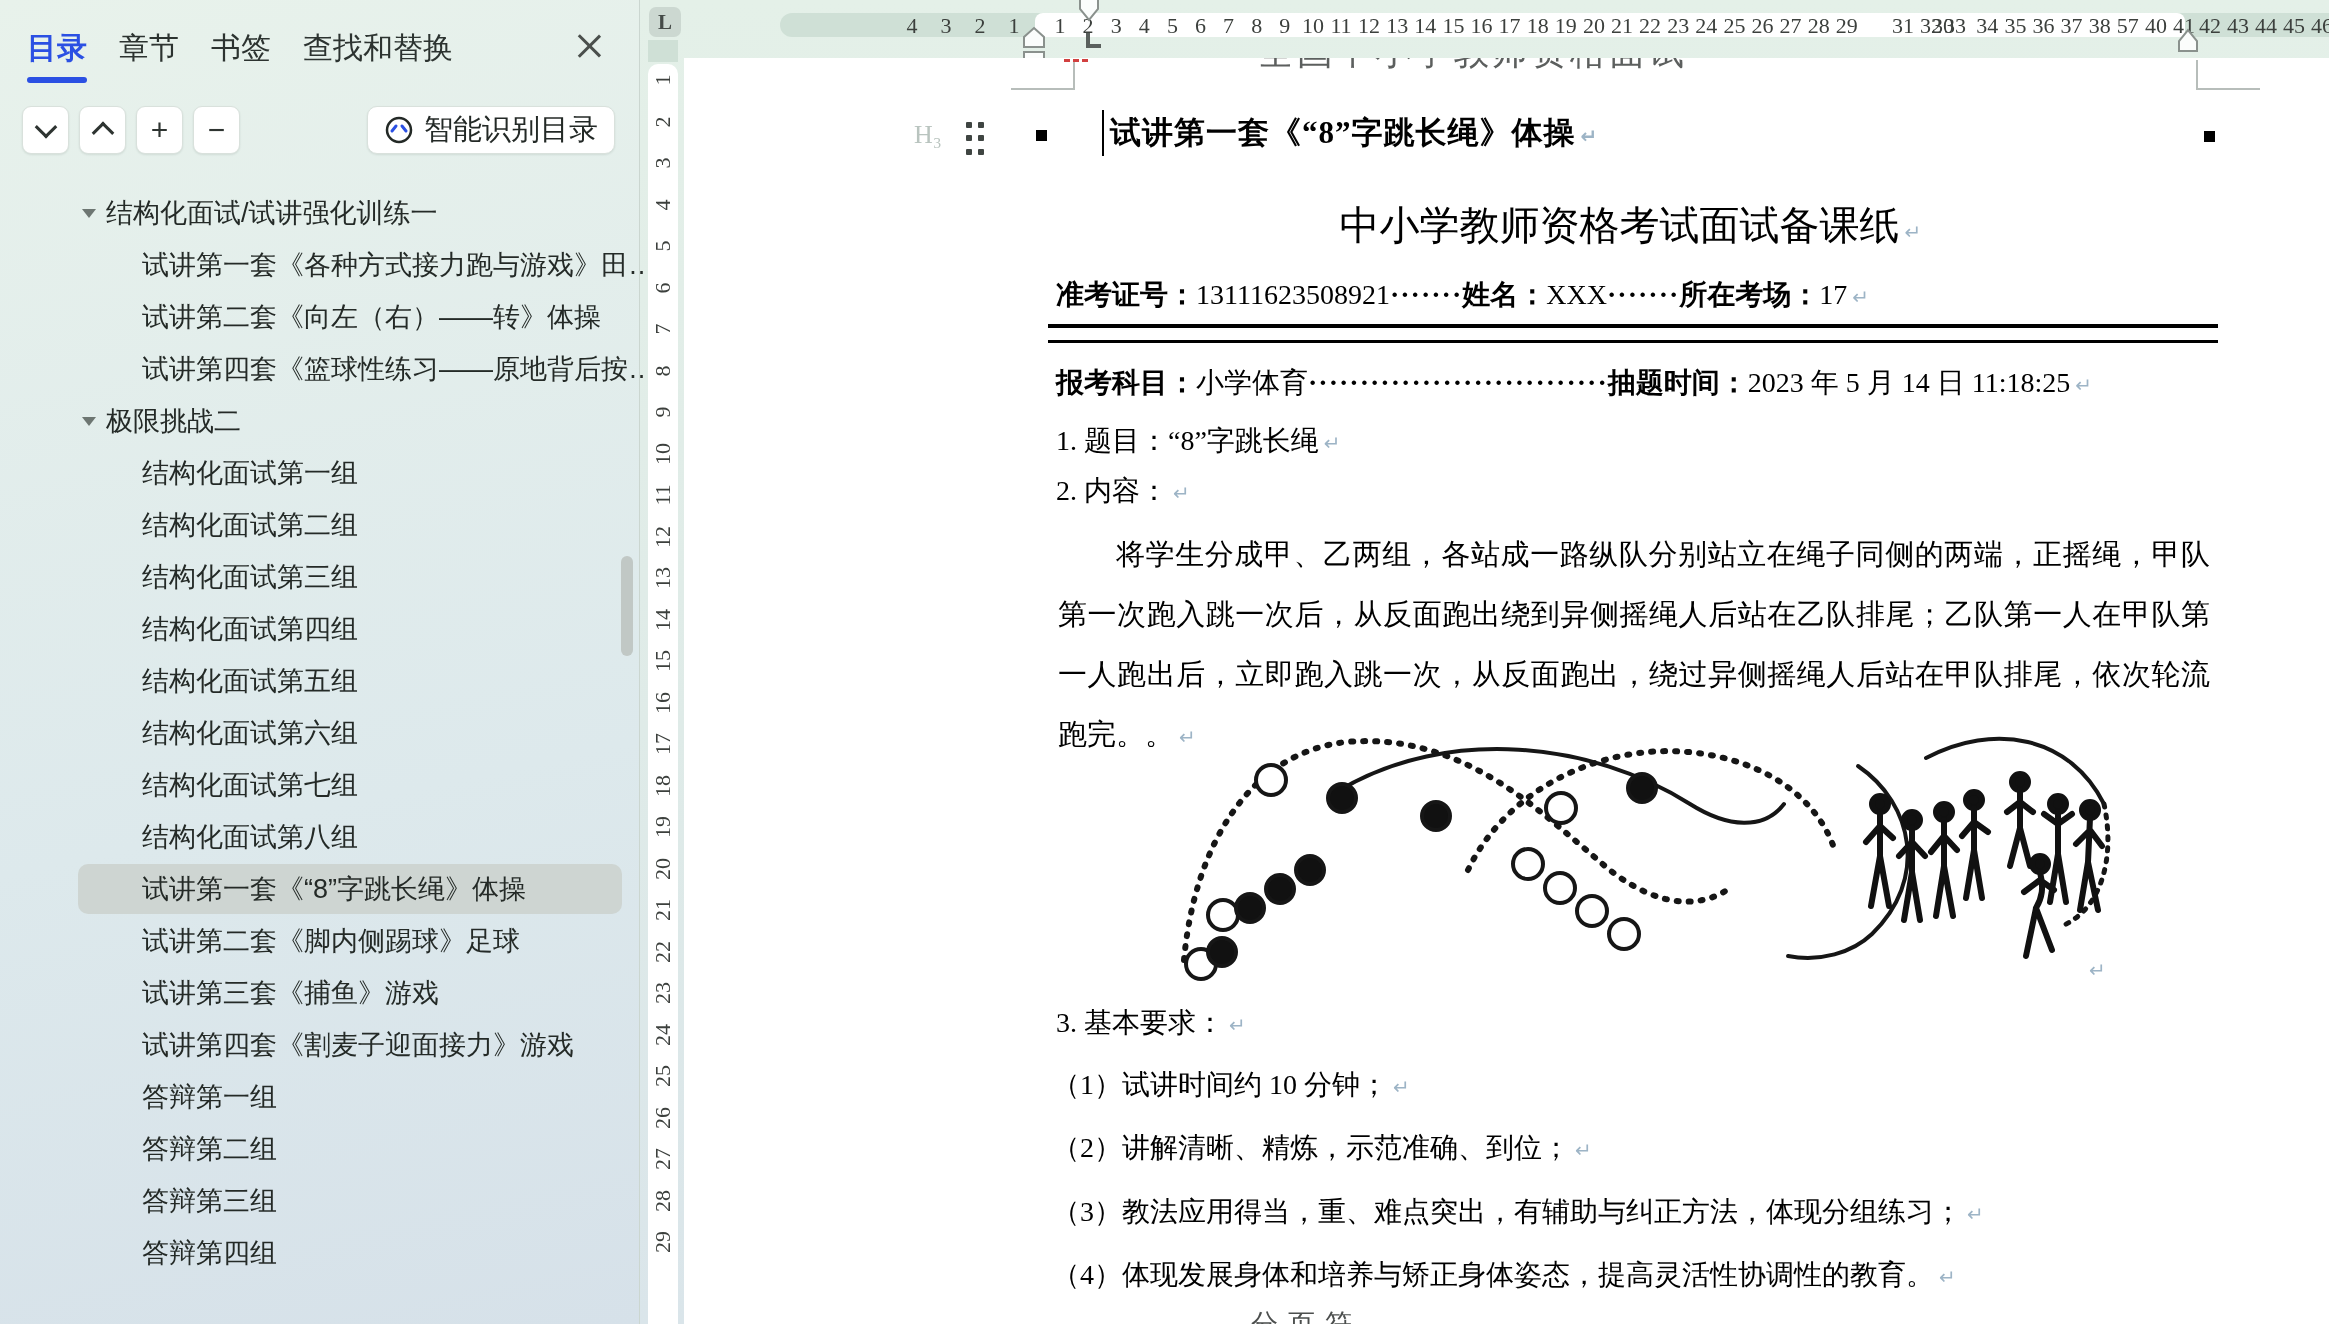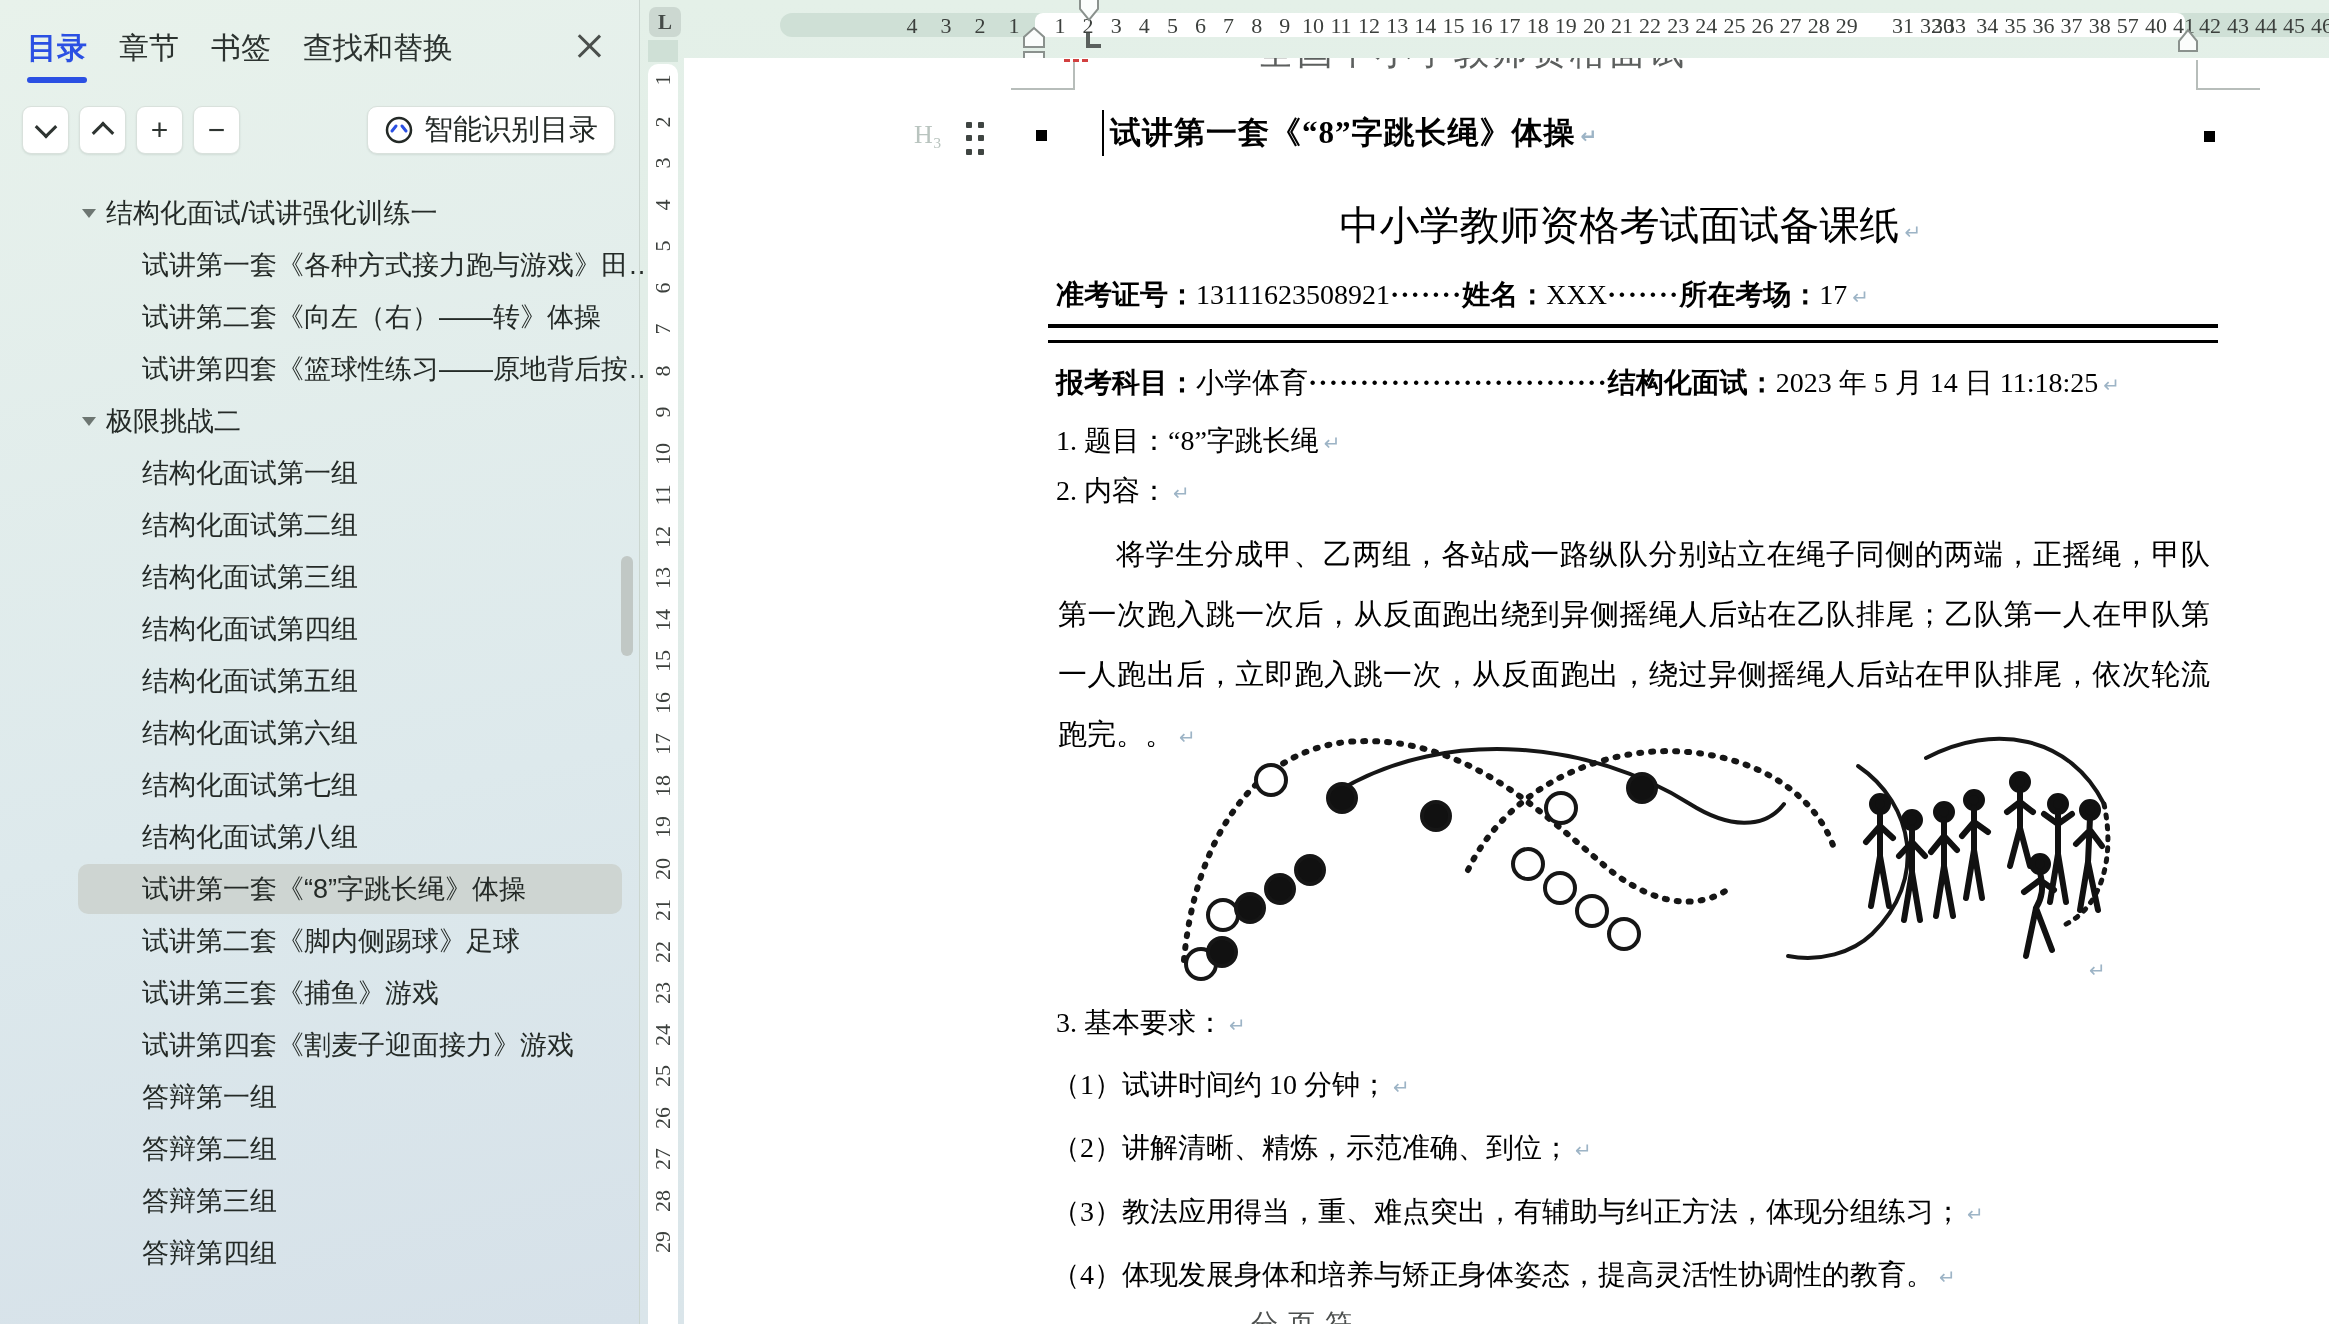--- a/index.html
+++ b/index.html
@@ -301,21 +301,21 @@
       </div>
     <div class="sq" style="left:352px;top:72px"></div>
     <div id="cursor"></div>
     <div class="docline" id="heading"><span>试讲第一套《“8”字跳长绳》体操</span><span class="pm">↵</span></div>
     <div class="sq" style="left:1520px;top:73px"></div>
 
     <div class="docline" id="title"><span>中小学教师资格考试面试备课纸</span><span class="pm">↵</span></div>
 
     <div class="docline" style="left:372px;top:218px" id="examline"><span class="lbl">准考证号：</span><span>13111623508921</span><span class="dots">·······</span><span class="lbl">姓名：</span><span>XXX</span><span class="dots">·······</span><span class="lbl">所在考场：</span><span>17</span><span class="pm">↵</span></div>
     <div id="dblrule"></div>
-    <div class="docline" style="left:372px;top:306px" id="subjectline"><span class="lbl">报考科目：</span><span>小学体育</span><span class="dots">·····························</span><span class="lbl">结构化面试：</span><span>2023 年 5 月 14 日 11:18:25</span><span class="pm">↵</span></div>
+    <div class="docline" style="left:372px;top:306px" id="subjectline"><span class="lbl">报考科目：</span><span>小学体育</span><span class="dots">·····························</span><span class="lbl">抽题时间：</span><span>2023 年 5 月 14 日 11:18:25</span><span class="pm">↵</span></div>
 
     <div class="docline" style="left:372px;top:364px"><span>1. 题目：“8”字跳长绳</span><span class="pm">↵</span></div>
     <div class="docline" style="left:372px;top:414px"><span>2. 内容：</span><span class="pm">↵</span></div>
 
     <div class="docline" id="para"><span>将学生分成甲、乙两组，各站成一路纵队分别站立在绳子同侧的两端，正摇绳，甲队第一次跑入跳一次后，从反面跑出绕到异侧摇绳人后站在乙队排尾；乙队第一人在甲队第一人跑出后，立即跑入跳一次，从反面跑出，绕过异侧摇绳人后站在甲队排尾，依次轮流跑完。。</span><span class="pm">↵</span></div>
 
     <svg id="figure" width="950" height="278" viewBox="0 0 950 278">
       <g fill="none" stroke="#161616" stroke-width="4" stroke-linecap="round">
         <path d="M16,252 C26,140 80,45 178,34 C292,24 368,100 430,152 C472,190 522,208 562,180" stroke-dasharray="2 10" stroke-width="6"></path>
         <path d="M300,162 C338,82 432,36 520,44 C606,52 652,98 666,140" stroke-dasharray="2 10" stroke-width="6"></path>

